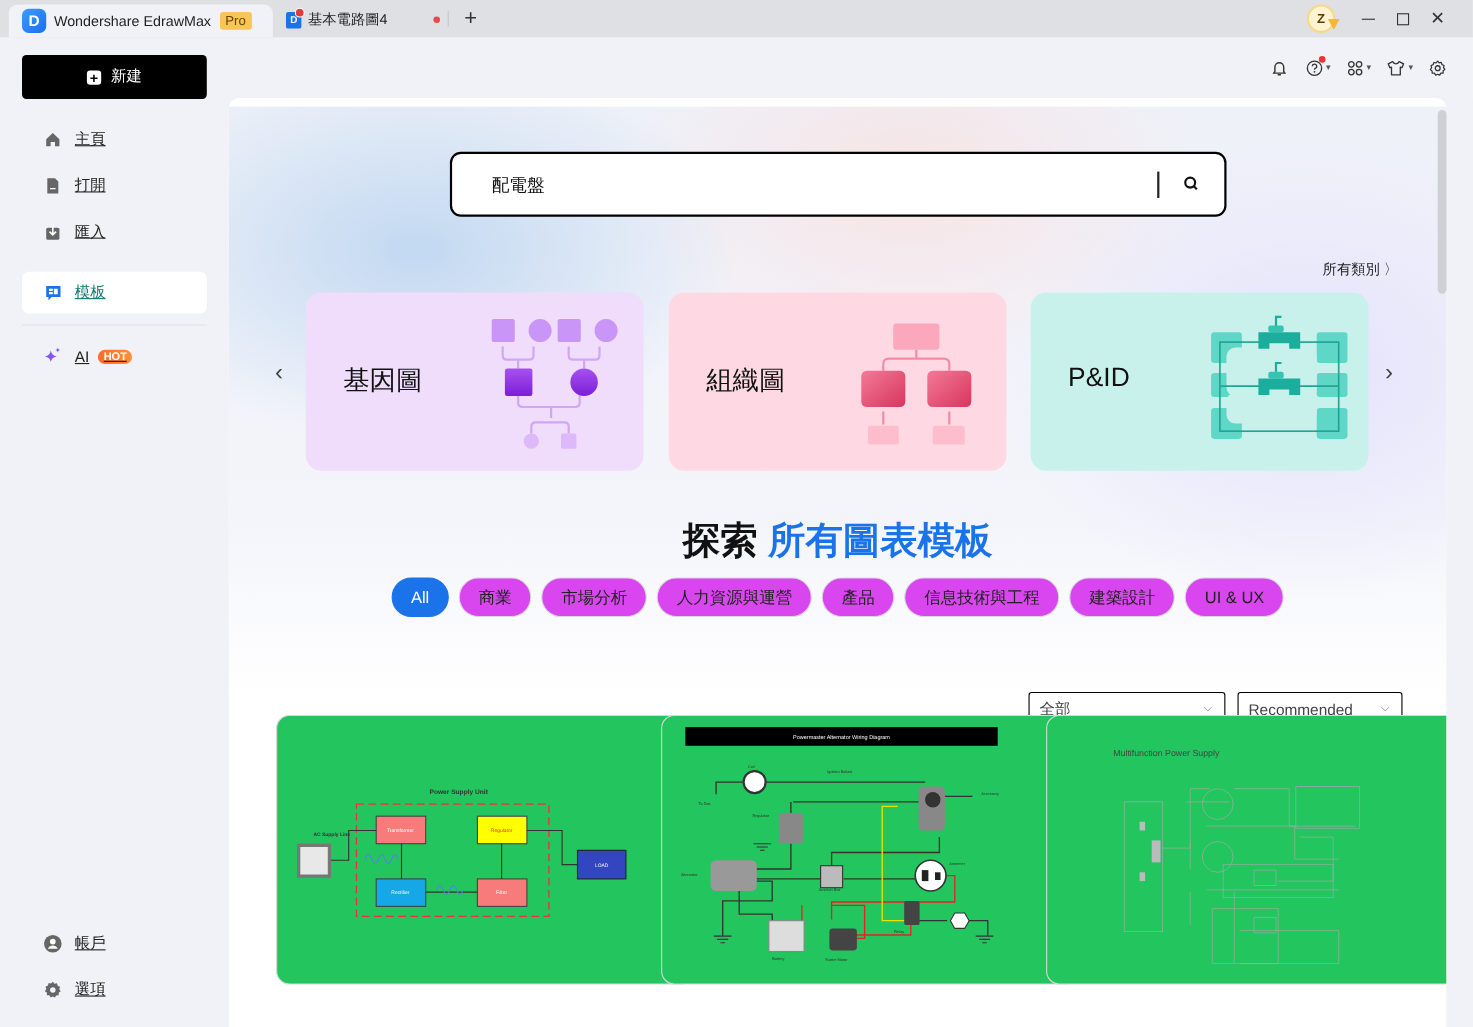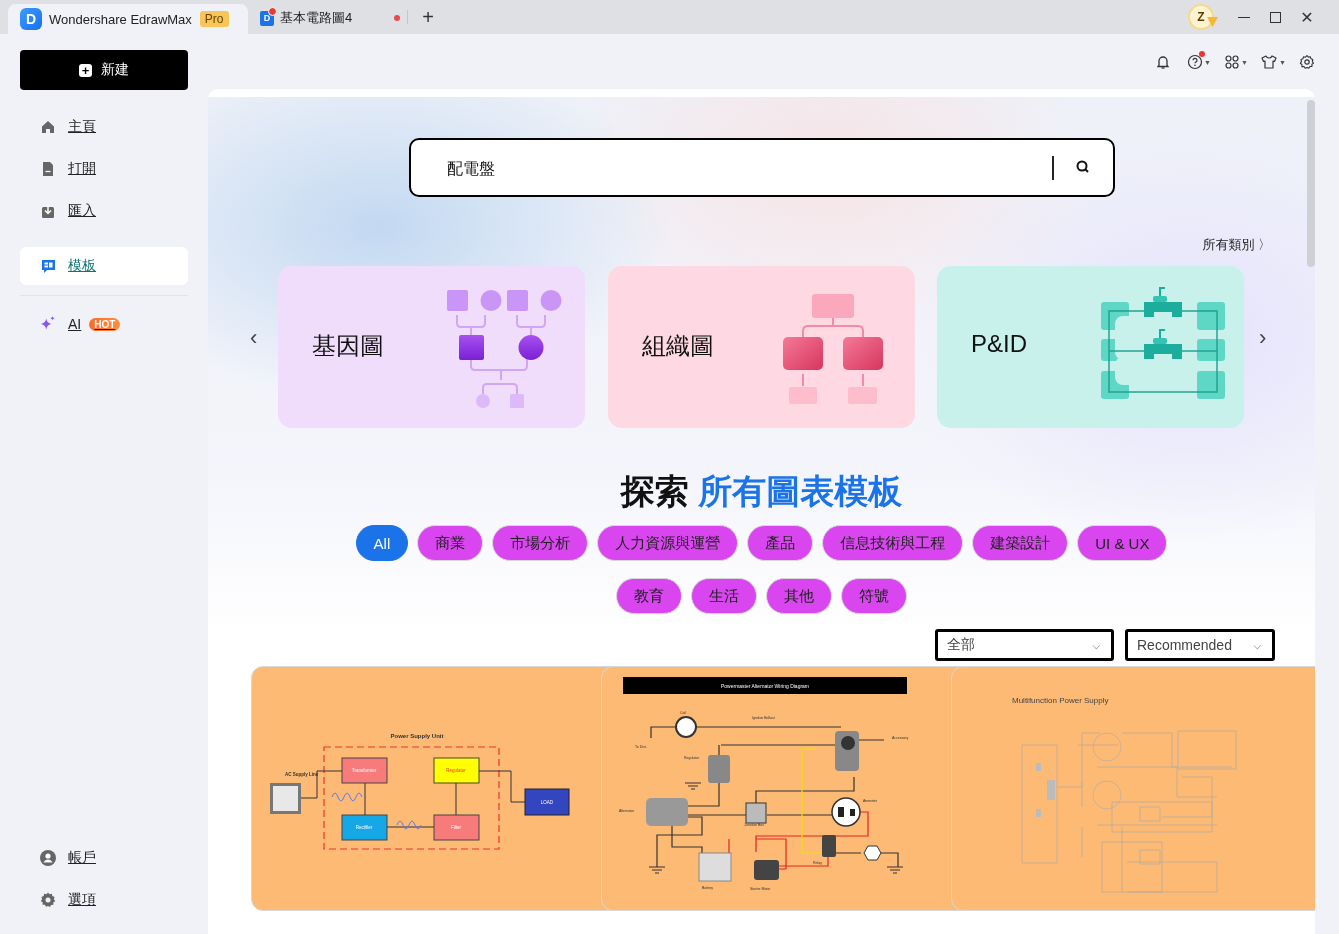--- a/index.html
+++ b/index.html
@@ -64,24 +64,24 @@
   .cat-card.pid { left: 729px; background: #c9f1ec; }
   .cat-card svg { position: absolute; }
 
   .explore-title { position: absolute; left: 0; top: 372px; width: 1107px; text-align: center; font-size: 34px; font-weight: bold; color: #111; }
   .explore-title .accent { color: #1a73e8; }
 
   .chips { position: absolute; left: 0; width: 1107px; display: flex; justify-content: center; gap: 9px; align-items: center; }
   .chip { height: 36px; padding: 0 17px; border: 1px solid #d8d8d8; border-radius: 18px; background: #d946ef; display: flex; align-items: center; font-size: 15px; color: #222; }
   .chip.active { background: #1a73e8; border-color: #1a73e8; color: #fff; }
 
-  .select { position: absolute; top: 540px; height: 32px; border: 3px solid #000000; border-radius: 3px; background: #fff; display: flex; align-items: center; padding-left: 9px; font-size: 14px; color: #444; }
+  .select { position: absolute; top: 540px; height: 32px; border: 1px solid #000000; border-radius: 3px; background: #fff; display: flex; align-items: center; padding-left: 9px; font-size: 14px; color: #444; }
   .select .chev { position: absolute; right: 11px; top: 8px; font-size: 10px; color: #777; }
 
-  .tpl-card { position: absolute; top: 577px; width: 380px; height: 245px; border: 1px solid #d8d8d8; border-radius: 12px; background: #fdba74; overflow: hidden; }
+  .tpl-card { position: absolute; top: 561px; width: 380px; height: 245px; border: 1px solid #d8d8d8; border-radius: 12px; background: #22c55e; overflow: hidden; }
   .tpl-card svg { position: absolute; left: 0; top: 0; }
 
   .scrollbar-track { position: absolute; left: 1315px; top: 89px; width: 24px; height: 845px; background: #f1f2f7; }
   .scrollbar-thumb { position: absolute; left: 1307px; top: 100px; width: 8px; height: 167px; background: #cdd0d5; border-radius: 4px; }
 </style>
 </head>
 <body>
 
 <div class="titlebar">
   <div class="tab-main">
@@ -339,26 +339,20 @@
     <div class="chip active">All</div>
     <div class="chip">商業</div>
     <div class="chip">市場分析</div>
     <div class="chip">人力資源與運營</div>
     <div class="chip">產品</div>
     <div class="chip">信息技術與工程</div>
     <div class="chip">建築設計</div>
     <div class="chip">UI &amp; UX</div>
   </div>
 
-  <div class="chips" style="top:489px;">
-    <div class="chip">教育</div>
-    <div class="chip">生活</div>
-    <div class="chip">其他</div>
-    <div class="chip">符號</div>
-  </div>
 
   <div class="select" style="left:727px; width:179px;">
     <span>全部</span>
     <span class="chev">⌵</span>
   </div>
   <div class="select" style="left:917px; width:150px;">
     <span>Recommended</span>
     <span class="chev">⌵</span>
   </div>
 

